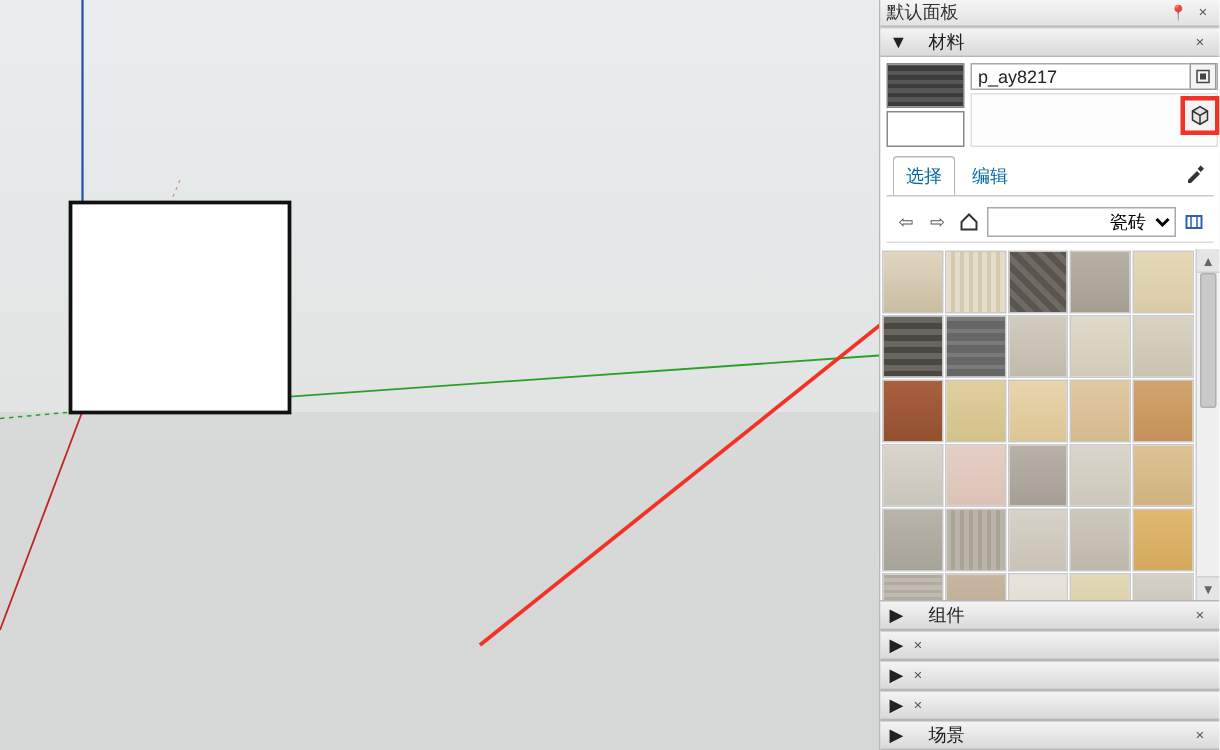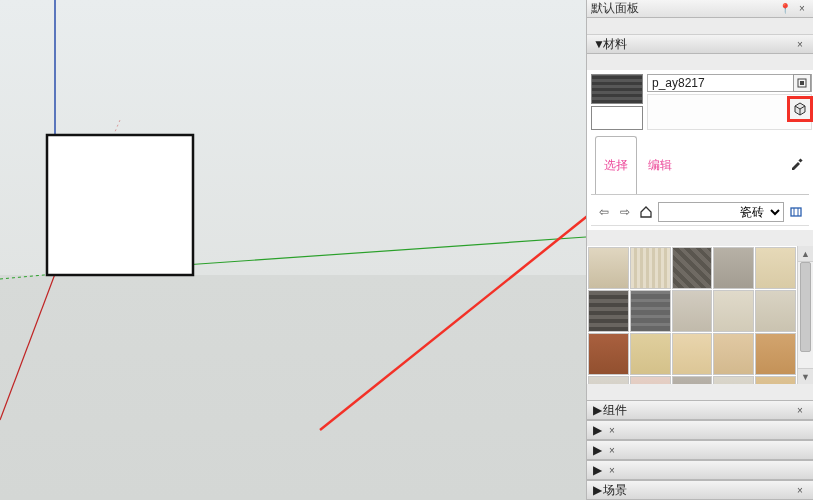--- a/index.html
+++ b/index.html
@@ -1,39 +1,39 @@
 <!DOCTYPE html>
 <html><head>
 <meta charset="utf-8">
 <style>
   * { box-sizing: border-box; margin: 0; padding: 0; font-family: "Microsoft YaHei", sans-serif; }
   html, body { width: 813px; height: 500px; overflow: hidden; }
   .app { display: flex; width: 100%; height: 100%; }
   .viewport { position: relative; flex: 1; background: linear-gradient(#e9edee 0%, #e1e4e3 55%, #d7dad8 55%, #d4d7d5 100%); }
   .viewport svg { position: absolute; inset: 0; }
-  .panel { width: 227px; background: #ececec; border-left: 1px solid #b7b7b7; display: flex; flex-direction: column; font-size: 12px; gap: 16px; }
+  .panel { width: 227px; background: #ececec; border-left: 1px solid #b7b7b7; display: flex; flex-direction: column; font-size: 12px; }
   .titlebar { height: 18px; background: linear-gradient(#f5f5f5,#e2e2e2); border-bottom: 1px solid #b7b7b7; display:flex; align-items:center; padding:0 4px; }
   .titlebar .t { flex:1; color:#333; }
   .titlebar .btn, .section-header .btn { width:14px; height:14px; display:inline-flex; align-items:center; justify-content:center; color:#555; font-size:10px; margin-left:2px; cursor:pointer; }
   .section-header { height:20px; background: linear-gradient(#f4f4f4,#d9d9d9); border-top:1px solid #cfcfcf; border-bottom:1px solid #b7b7b7; display:flex; align-items:center; padding:0 6px; color:#222; }
   .section-header .arrow { width:10px; display:inline-block; }
-  .section-header .label { flex:1; }
+  .section-header .label { flex:1;margin-left:16px; }
   .mat-body { background:#fff; padding:4px; display:flex; flex-direction:column; gap:4px; }
   .mat-top { display:flex; gap:4px; align-items:flex-start; position:relative; }
   .preview { display:flex; flex-direction:column; gap:2px;}
   .preview .swatch-dark { width:52px; height:30px; background: repeating-linear-gradient(0deg,#3c3c3c 0 3px,#575757 3px 6px); border:1px solid #888;}
   .preview .swatch-light { width:52px; height:24px; background:#fff; border:1px solid #888;}
   .mat-right { flex:1; display:flex; flex-direction:column; gap:2px;}
   .name-input { height:18px; border:1px solid #a9a9a9; padding:0 4px; font-size:12px; background:#fff; color:#222;}
   .blank-area { height:36px; background:#fdfdfd; border:1px solid #e0e0e0;}
   .name-btn { position:absolute; top:0; right:-2px; width:18px; height:18px; display:flex; align-items:center; justify-content:center; border:1px solid #999; background:#f4f4f4; color:#333;}
   .create-btn { position:absolute; top:22px; right:-4px; width:26px; height:26px; display:flex; align-items:center; justify-content:center; background:#f4f4f4; border:3px solid #f33127; }
   .create-btn svg { width:16px; height:16px; }
   .tabs-row { display:flex; align-items:center; border-bottom:1px solid #c8c8c8; background:#fff; padding:2px 4px 0 4px; }
-  .tab { padding:20px 8px; font-size:12px; color:#ec4899; border:1px solid transparent; border-bottom:none; margin-right:2px; cursor:pointer;}
+  .tab { padding:4px 8px; font-size:12px; color:#0369a1; border:1px solid transparent; border-bottom:none; margin-right:2px; cursor:pointer;}
   .tab.active { border-color:#b7b7b7; background:#fff; border-radius:3px 3px 0 0;}
   .tabs-row .spacer { flex:1;}
   .eyedropper { width:16px; height:16px; }
   .nav-row { display:flex; align-items:center; gap:3px; padding:3px 4px; background:#fff; border-bottom:1px solid #ddd;}
   .nav-btn { width:18px; height:18px; display:flex; align-items:center; justify-content:center; border:1px solid transparent; color:#555; cursor:pointer;}
   .cat-select { flex:1; height:20px; border:1px solid #a9a9a9; background:#fff; font-size:12px; padding:0 3px;text-align:right;}
   .grid-wrap { flex:1; display:flex; background:#fff; overflow:hidden;}
   .grid { flex:1; display:grid; grid-template-columns: repeat(5, 1fr); grid-auto-rows: 42px; gap:1px; padding:1px; overflow:hidden;}
   .tile { border:1px solid #c9c9c9; cursor:pointer;}
   .scrollbar { width:16px; background:#f0f0f0; border-left:1px solid #cfcfcf; display:flex; flex-direction:column;}

